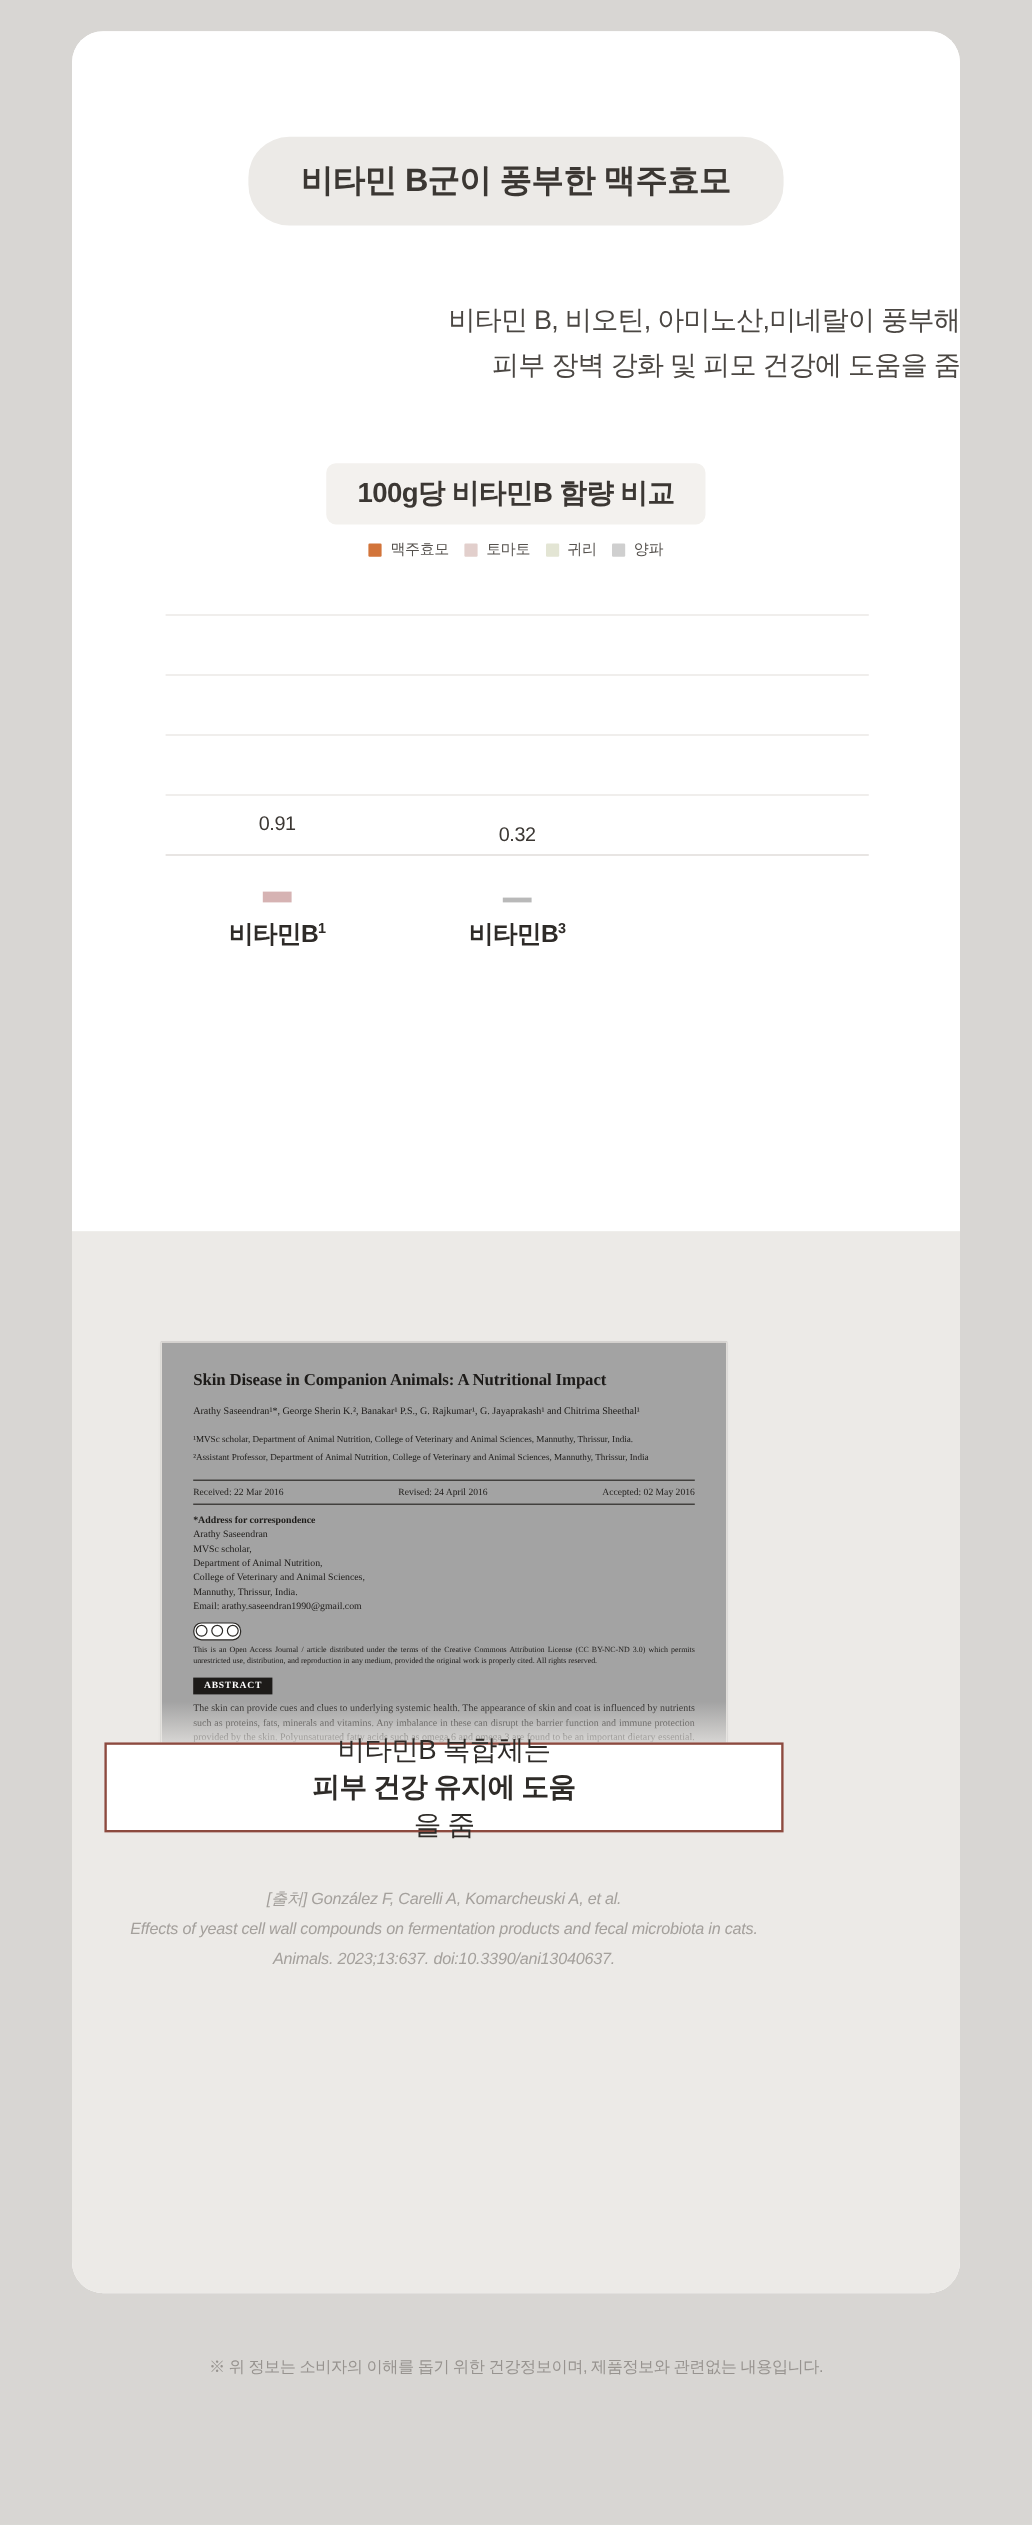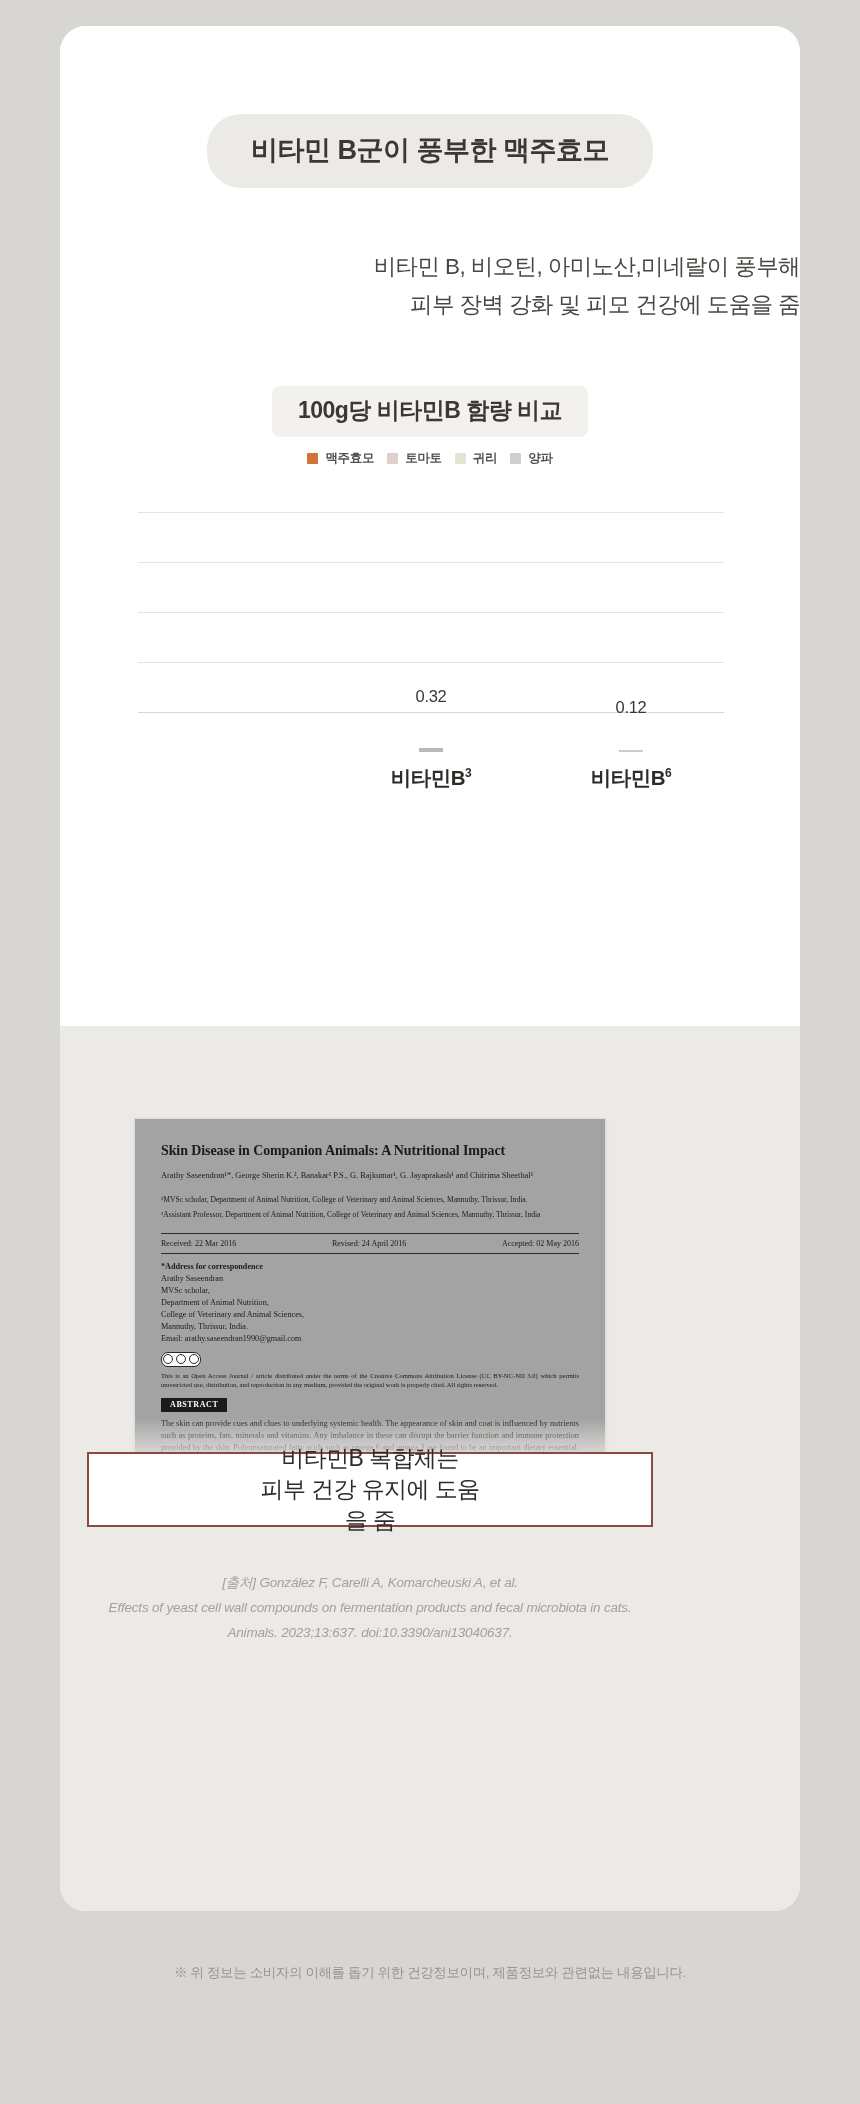--- a/index.html
+++ b/index.html
@@ -80,21 +80,20 @@
   }
   .legend {
     position: absolute;
     left: 0;
     top: 424px;
     width: 740px;
     display: flex;
     justify-content: center;
     gap: 13px;
     align-items: flex-start;
-    font-weight: bold;
   }
   .legend-item {
     display: flex;
     align-items: center;
     gap: 7px;
   }
   .legend-swatch {
     width: 11px;
     height: 11px;
     border-radius: 1px;
@@ -299,21 +298,21 @@
     border: 2px solid #8c4a3f;
     box-sizing: border-box;
     display: flex;
     align-items: center;
     justify-content: center;
     font-size: 23px;
     color: #2e2b28;
     letter-spacing: -0.6px;
     flex-direction: column;
   }
-  .highlight-box b { font-weight: normal; }
+  .highlight-box b { font-weight: bold; }
   .source {
     position: absolute;
     left: 0;
     top: 1570px;
     width: 740px;
     text-align: center;
     font-size: 13.5px;
     line-height: 25px;
     font-style: italic;
     color: #a4a09c;
@@ -368,36 +367,36 @@
 
       <div class="plot">
         <div class="gridline" style="top:0px"></div>
         <div class="gridline" style="top:50px"></div>
         <div class="gridline" style="top:100px"></div>
         <div class="gridline" style="top:150px"></div>
         <div class="axis-line" style="top:200px"></div>
 
         <div class="groups">
 
+          <div class="group" style="left:18px">
+            <div class="value-label" style="top:166px">0.91</div>
+            <div class="bars">
+              <div class="bar" style="height:9px;background:#d6b3b3"></div>
+            </div>
+            <div class="cat-label">비타민B<sup>1</sup></div>
+          </div>
 
           <div class="group" style="left:218px">
             <div class="value-label" style="top:175px">0.32</div>
             <div class="bars">
               <div class="bar" style="height:4px;background:#b9b9b9"></div>
             </div>
             <div class="cat-label">비타민B<sup>3</sup></div>
           </div>
 
-          <div class="group" style="left:418px">
-            <div class="value-label" style="top:186px">0.12</div>
-            <div class="bars">
-              <div class="bar" style="height:2px;background:#cccccc"></div>
-            </div>
-            <div class="cat-label">비타민B<sup>6</sup></div>
-          </div>
 
         </div>
       </div>
 
     </div>
 
     <div class="lower-section"></div>
 
   </div>
 

